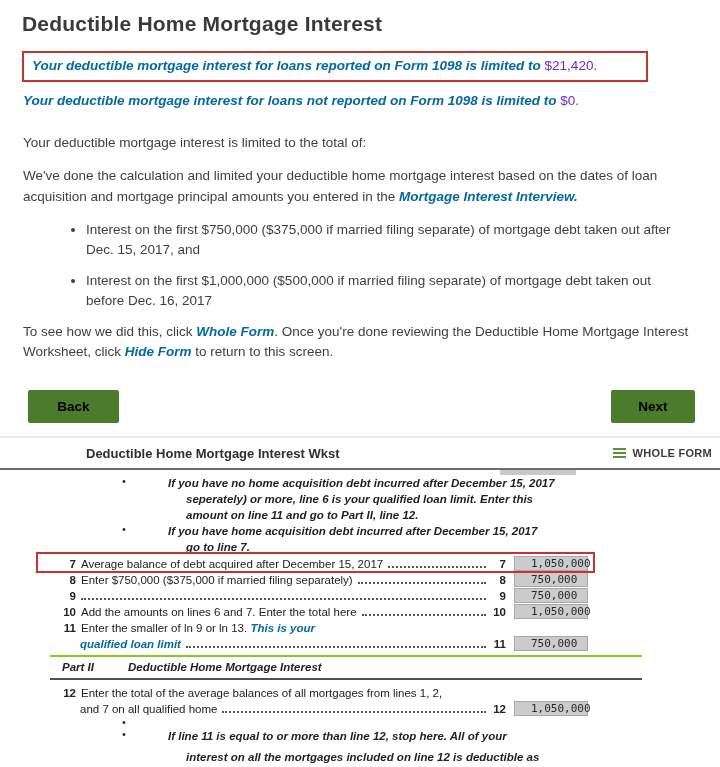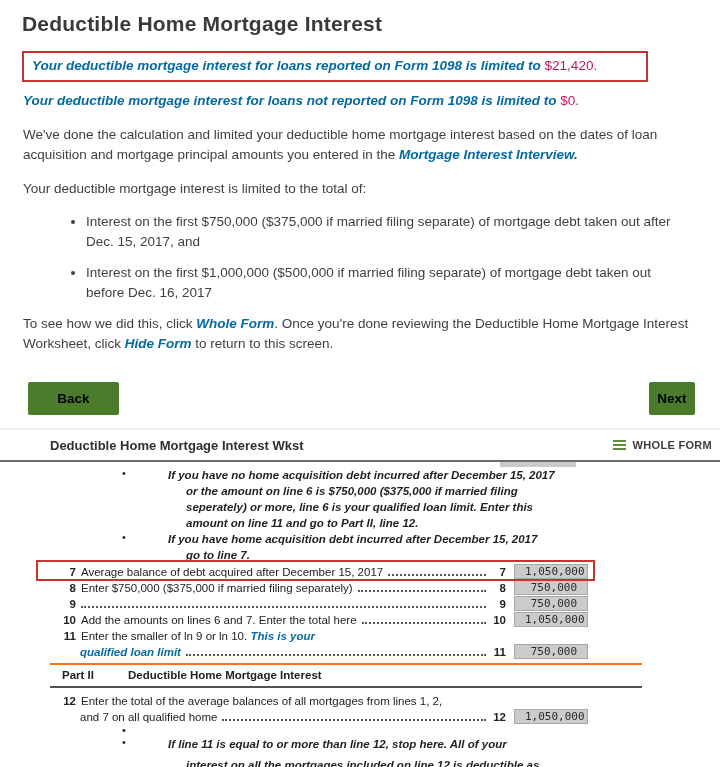--- a/index.html
+++ b/index.html
@@ -5,33 +5,33 @@
   * { box-sizing: border-box; }
   html,body { margin:0; padding:0; }
   body {
     width:720px; height:767px; overflow:hidden; position:relative;
     background:#ffffff; font-family:"Liberation Sans", sans-serif;
   }
   .intro { padding:10px 24px 0 22px; }
   .page-title { font-size:21px; font-weight:bold; color:#3a3a3a; margin:2px 0 15px 0; letter-spacing:.2px; }
   .alert-box { border:2px solid #c5352b; padding:4px 8px 5px 8px; width:626px; margin-bottom:11px; font-size:13.5px; line-height:1.35; }
   .b  { font-weight:bold; color:#0369a1;font-style:italic; }
-  .t  { color:#be185d; }
-  .boldline { font-size:13.5px; margin:0 0 17px 1px; }
+  .t  { color:#6d28d9; }
+  .boldline { font-size:13.5px; margin:0 0 25px 1px; }
   .para { font-size:13.5px; color:#3f3f3f; margin:0 0 13px 1px; line-height:1.5; width:676px; }
   ul.bullets { margin:0 0 4px 48px; padding-left:16px; width:608px; color:#3f3f3f; font-size:13.5px; line-height:1.45; }
   ul.bullets li { margin-bottom:12px;margin-top:8px; }
   .btnrow { display:flex; justify-content:space-between; margin:27px 1px 0 6px; }
   .btn { background:#4a7c2b; color:#000000; font-weight:bold; font-size:13.5px; border:none; border-radius:2px; padding:9px 0; text-align:center; cursor:pointer; }
   .btn-back { width:91px; }
-  .btn-next { width:46px; }
+  .btn-next { width:84px; }
   .divider { border-top:2px solid #f0ebe9; margin-top:13px; }
 
   .wkst-header { display:flex; align-items:center; justify-content:space-between; padding:8px 6px 7px 50px; border-bottom:2px solid #6e6e6e; }
-  .wkst-title { font-size:13px; font-weight:bold; color:#2f2f2f; }
+  .wkst-title { font-size:13px; font-weight:bold; color:#2f2f2f;margin-left:36px; }
   .wholeform { display:flex; align-items:center; gap:7px; margin-right:2px; cursor:pointer; }
   .burger { display:flex; flex-direction:column; gap:2px; }
   .burger i { display:block; width:13px; height:2px; background:#5c8f3c; }
   .wf-label { font-size:11px; font-weight:bold; color:#3c3c3c; letter-spacing:.3px; }
 
   .form-area { position:relative; padding-top:5px; font-size:11.5px; color:#222; }
   .remnant { position:absolute; top:0; left:500px; width:76px; height:5px; background:#c9c9c9; }
 
   .fbullet { display:flex; margin-left:122px; font-style:italic; color:#1f1f1f; }
   .fdot { width:46px; font-style:normal; font-size:11px; }
@@ -40,47 +40,47 @@
   .fb-lines .gap  { margin-top:5px; }
 
   .frow { display:flex; align-items:flex-end; margin-left:62px; width:526px; height:16px; line-height:14px; }
   .frow.cont2 { margin-left:80px; width:508px; }
   .fnum { width:14px; text-align:right; font-weight:bold; flex:none; }
   .ftext { margin-left:5px; white-space:nowrap; }
   .ftext.nb { margin-left:0; }
   .leader { flex:1; border-bottom:2px dotted #555; margin:0 3px 3px 5px; min-width:8px; }
   .rnum { font-weight:bold; width:17px; text-align:right; flex:none; }
   .vbox { width:74px; flex:none; background:#cbcbcb; border:1px solid #a8a8a8; margin-left:8px; height:15px; line-height:13px;
-          text-align:right; padding:0 10px; font-family:"DejaVu Sans Mono", monospace; font-size:11px; color:#2a2a2a; cursor:pointer; }
+          text-align:right; padding:0 16px; font-family:"DejaVu Sans Mono", monospace; font-size:11px; color:#2a2a2a; cursor:pointer; }
   .hl { position:relative; }
   .hl .redbox { position:absolute; left:-26px; right:-7px; top:-3px; bottom:-2px; border:2px solid #c5352b; pointer-events:none; }
 
-  .p2 { display:flex; margin:4px 0 4px 50px; width:592px; border-top:2px solid #f97316; border-bottom:2px solid #515151; padding:4px 0 5px 0; }
+  .p2 { display:flex; margin:4px 0 4px 50px; width:592px; border-top:2px solid #84cc16; border-bottom:2px solid #515151; padding:4px 0 5px 0;font-style:italic; }
   .p2-label { margin-left:12px; width:66px; font-weight:bold; }
   .p2-title { font-weight:bold; }
 </style>
 </head>
 <body>
 
 <div class="intro">
   <div class="page-title">Deductible Home Mortgage Interest</div>
 
   <div class="alert-box">
     <span class="b">Your deductible mortgage interest for loans reported on Form 1098 is limited to</span><span class="t"> $21,420.</span>
   </div>
 
   <div class="boldline">
     <span class="b">Your deductible mortgage interest for loans not reported on Form 1098 is limited to</span><span class="t"> $0.</span>
   </div>
 
+  <p class="para">Your deductible mortgage interest is limited to the total of:</p>
+
   <p class="para">
     <span>We've done the calculation and limited your deductible home mortgage interest based on the dates of loan acquisition and mortgage principal amounts you entered in the </span><span class="b">Mortgage Interest Interview.</span>
   </p>
-
-  <p class="para">Your deductible mortgage interest is limited to the total of:</p>
 
   <ul class="bullets">
     <li>Interest on the first $750,000 ($375,000 if married filing separate) of mortgage debt taken out after Dec. 15, 2017, and</li>
     <li>Interest on the first $1,000,000 ($500,000 if married filing separate) of mortgage debt taken out before Dec. 16, 2017</li>
   </ul>
 
   <p class="para">
     <span>To see how we did this, click </span><span class="b">Whole Form</span><span>. Once you're done reviewing the Deductible Home Mortgage Interest Worksheet, click </span><span class="b">Hide Form</span><span> to return to this screen.</span>
   </p>
 
@@ -104,21 +104,20 @@
   </span>
 </div>
 
 <div class="form-area">
   <div class="remnant"></div>
 
   <div class="fbullet">
     <span class="fdot">•</span>
     <div class="fb-lines">
       <div>If you have no home acquisition debt incurred after December 15, 2017</div>
-      <div class="cont">or the amount on line 6 is $750,000 ($375,000 if married filing</div>
       <div class="cont">seperately) or more, line 6 is your qualified loan limit. Enter this</div>
       <div class="cont">amount on line 11 and go to Part II, line 12.</div>
     </div>
   </div>
   <div class="fbullet">
     <span class="fdot">•</span>
     <div class="fb-lines">
       <div>If you have home acquisition debt incurred after December 15, 2017</div>
       <div class="cont">go to line 7.</div>
     </div>
@@ -151,21 +150,21 @@
   <div class="frow">
     <span class="fnum">10</span>
     <span class="ftext">Add the amounts on lines 6 and 7. Enter the total here</span>
     <span class="leader"></span>
     <span class="rnum">10</span>
     <span class="vbox">1,050,000</span>
   </div>
 
   <div class="frow">
     <span class="fnum">11</span>
-    <span class="ftext"><span>Enter the smaller of ln 9 or ln 10. </span><span class="b">This is your</span></span>
+    <span class="ftext"><span>Enter the smaller of ln 9 or ln 13. </span><span class="b">This is your</span></span>
   </div>
   <div class="frow cont2">
     <span class="ftext nb b">qualified loan limit</span>
     <span class="leader"></span>
     <span class="rnum">11</span>
     <span class="vbox">750,000</span>
   </div>
 
   <div class="p2">
     <span class="p2-label">Part II</span>

